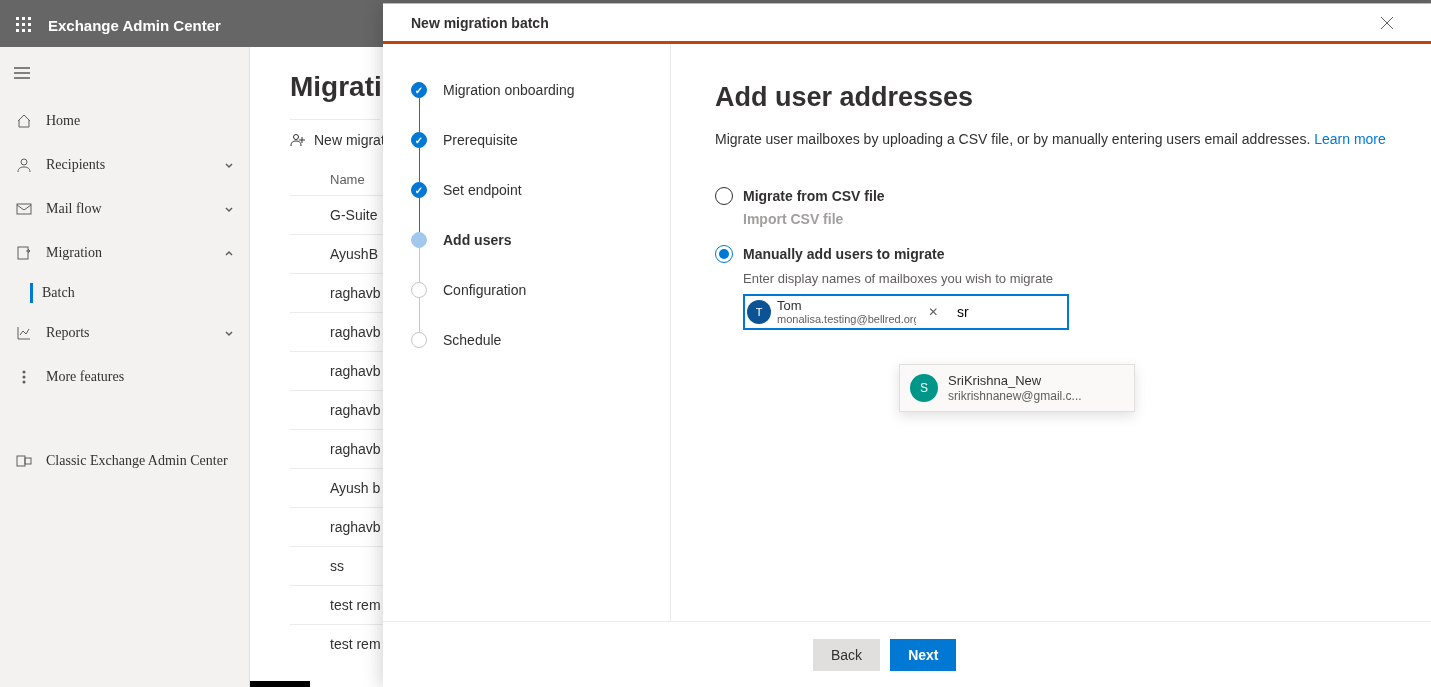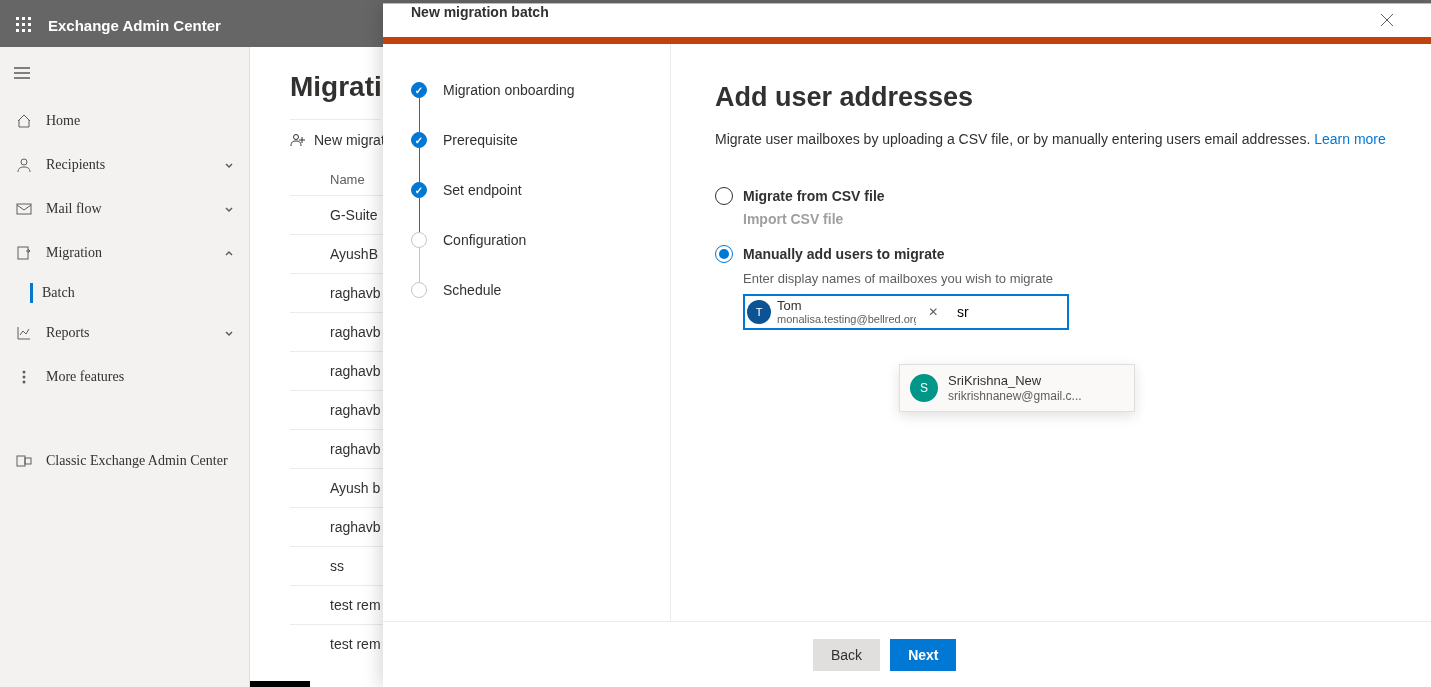--- a/index.html
+++ b/index.html
@@ -34,21 +34,21 @@
     .content h1 { font-size: 28px; font-weight: 700; margin-bottom: 16px; }
     .content-divider { border-bottom: 1px solid #edebe9; margin-bottom: 12px; width: 90px; }
     .toolbar-row { display: flex; align-items: center; gap: 8px; color: #323130; font-size: 14px; margin-bottom: 16px; }
     .toolbar-row svg { width: 16px; height: 16px; }
     .table-head { display: flex; padding: 8px 40px; font-size: 13px; color: #605e5c; }
     .table-row { padding: 0 40px; height: 39px; display: flex; align-items: center; font-size: 14px; border-top: 1px solid #edebe9; color: #323130; }
     .content-bottom-stripe { position:absolute; left:0; bottom:0; height:6px; width:60px; background:#000; }
     
     
     .panel { position: absolute; top: 3px; right: 0; bottom: 0; width: 1048px; background: #fff; box-shadow: -4px 0 16px rgba(0,0,0,0.15); display: flex; flex-direction: column; border-top: 1px solid #bbb; }
-    .panel-head { height: 40px; display: flex; padding: 0 28px; border-bottom: 7px solid #c2410c; }
+    .panel-head { height: 40px; display: flex; align-items: center; padding: 0 28px; border-bottom: 3px solid #c2410c; }
     .panel-head .pt { font-size: 14px; font-weight: 600; }
     .panel-head .close { margin-left: auto; width: 32px; height: 32px; display: flex; align-items: center; justify-content: center; cursor: pointer; color: #605e5c; }
     
     .panel-body { flex: 1; display: flex; overflow: hidden; }
     .steps { width: 288px; border-right: 1px solid #edebe9; padding: 38px 28px; }
     .step { display: flex; align-items: center; margin-bottom: 0; position: relative; padding-bottom: 34px; }
     .step:last-child { padding-bottom: 0; }
     .step .dot { width: 16px; height: 16px; border-radius: 50%; border: 1px solid #c8c6c4; background: #fff; margin-right: 16px; flex-shrink: 0; display: flex; align-items: center; justify-content: center; }
     .step.done .dot { background: #0078d4; border-color: #0078d4; }
     .step.done .dot::after { content: "✓"; color: #fff; font-size: 10px; font-weight: bold; }
@@ -268,20 +268,25 @@
       <div class="step done">
           <div class="line"></div>
           <div class="dot"></div>
           <div class="slbl">Prerequisite</div>
         </div>
       <div class="step done">
           <div class="line"></div>
           <div class="dot"></div>
           <div class="slbl">Set endpoint</div>
         </div>
+      <div class="step current">
+          <div class="line"></div>
+          <div class="dot"></div>
+          <div class="slbl">Add users</div>
+        </div>
       <div class="step">
           <div class="line"></div>
           <div class="dot"></div>
           <div class="slbl">Configuration</div>
         </div>
       <div class="step">
           <div class="dot"></div>
           <div class="slbl">Schedule</div>
         </div>
     </div>

